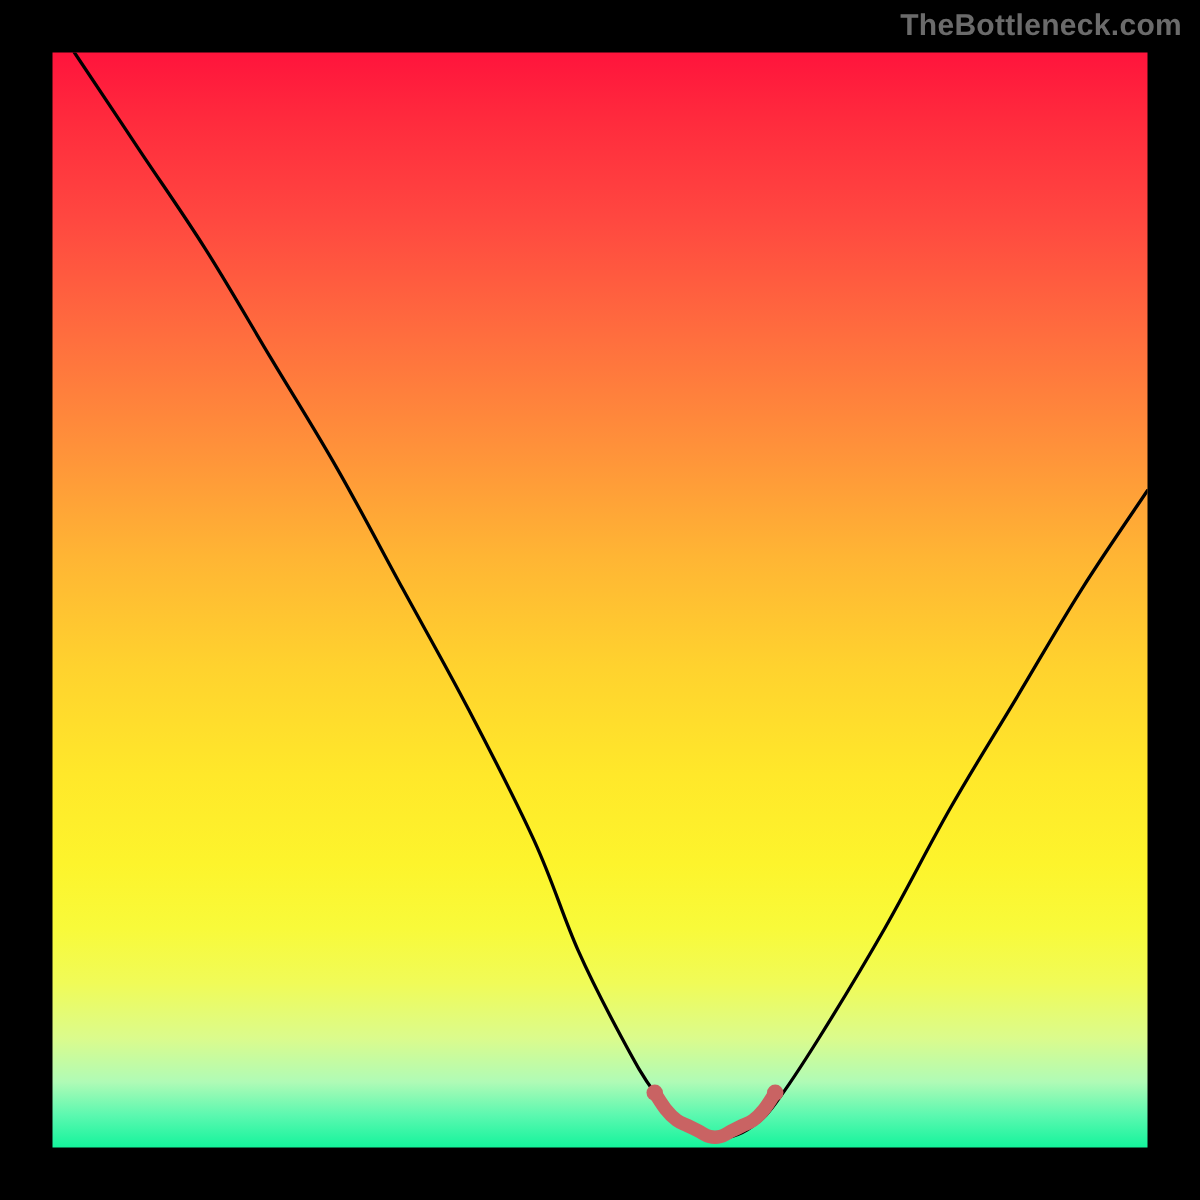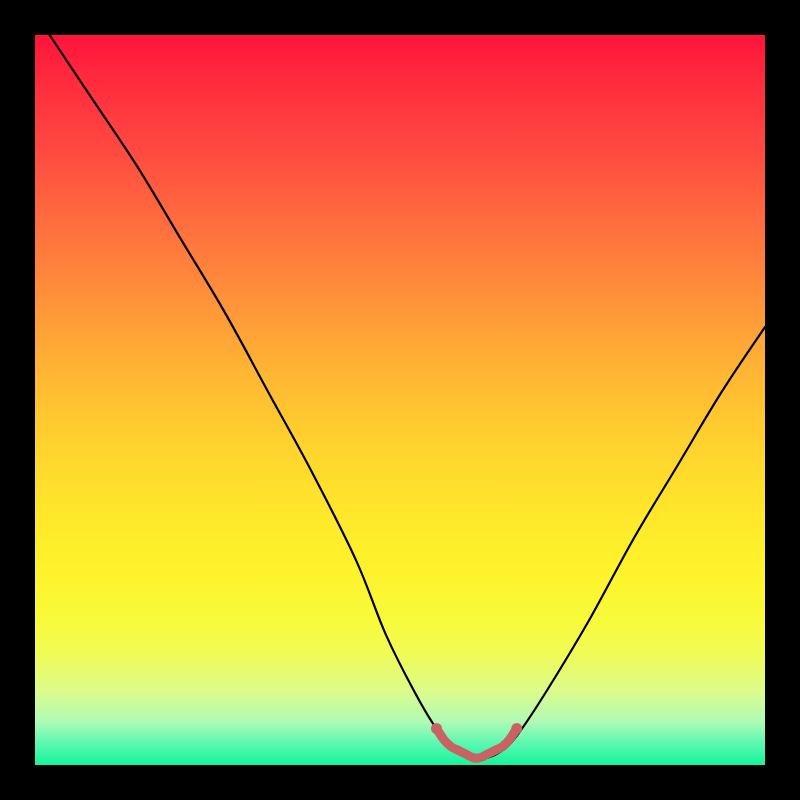--- a/index.html
+++ b/index.html
@@ -57,13 +57,14 @@
   <div class="plot-area">
     <svg class="curves" viewBox="0 0 730 730" preserveAspectRatio="none">
       <g id="curve-group">
           <path d="M 14.60 0.00 C 22.48 11.83, 42.63 42.05, 58.40 65.70 C 74.17 89.35, 86.43 106.43, 102.20 131.40 C 117.97 156.37, 130.23 178.12, 146.00 204.40 C 161.77 230.68, 174.03 249.81, 189.80 277.40 C 205.57 304.99, 217.83 328.79, 233.60 357.70 C 249.37 386.61, 261.63 407.78, 277.40 438.00 C 293.17 468.22, 308.06 496.69, 321.20 525.60 C 334.34 554.51, 339.89 574.95, 350.40 598.60 C 360.91 622.25, 370.40 639.92, 379.60 657.00 C 388.80 674.08, 393.62 682.99, 401.50 693.50 C 409.38 704.01, 416.83 710.14, 423.40 715.40 C 429.97 720.66, 432.74 721.39, 438.00 722.70 C 443.26 724.01, 447.34 724.01, 452.60 722.70 C 457.86 721.39, 461.94 719.34, 467.20 715.40 C 472.46 711.46, 473.92 711.31, 481.80 700.80 C 489.68 690.29, 497.86 678.02, 511.00 657.00 C 524.14 635.98, 539.03 611.59, 554.80 584.00 C 570.57 556.41, 582.83 531.29, 598.60 503.70 C 614.37 476.11, 626.63 456.98, 642.40 430.70 C 658.17 404.42, 670.43 382.67, 686.20 357.70 C 701.97 332.73, 722.12 303.83, 730.00 292.00" fill="none" stroke="#000000" stroke-width="2.2" stroke-linecap="round"></path>
           <path d="M 401.50 693.50 C 402.81 695.47, 406.17 701.17, 408.80 704.45 C 411.43 707.74, 413.47 709.78, 416.10 711.75 C 418.73 713.72, 420.77 714.09, 423.40 715.40 C 426.03 716.71, 428.07 717.74, 430.70 719.05 C 433.33 720.36, 435.37 722.04, 438.00 722.70 C 440.63 723.36, 442.67 723.36, 445.30 722.70 C 447.93 722.04, 449.97 720.36, 452.60 719.05 C 455.23 717.74, 457.27 716.71, 459.90 715.40 C 462.53 714.09, 464.57 713.72, 467.20 711.75 C 469.83 709.78, 471.87 707.74, 474.50 704.45 C 477.13 701.17, 480.49 695.47, 481.80 693.50" fill="none" stroke="#c96363" stroke-width="9" stroke-linecap="round"></path>
           <circle cx="401.50" cy="693.50" r="5.5" fill="#c96363"></circle>
           <circle cx="481.80" cy="693.50" r="5.5" fill="#c96363"></circle>
         </g>
     </svg>
   </div>
+  <div class="watermark">TheBottleneck.com</div>
 </div>
 
 </body></html>

